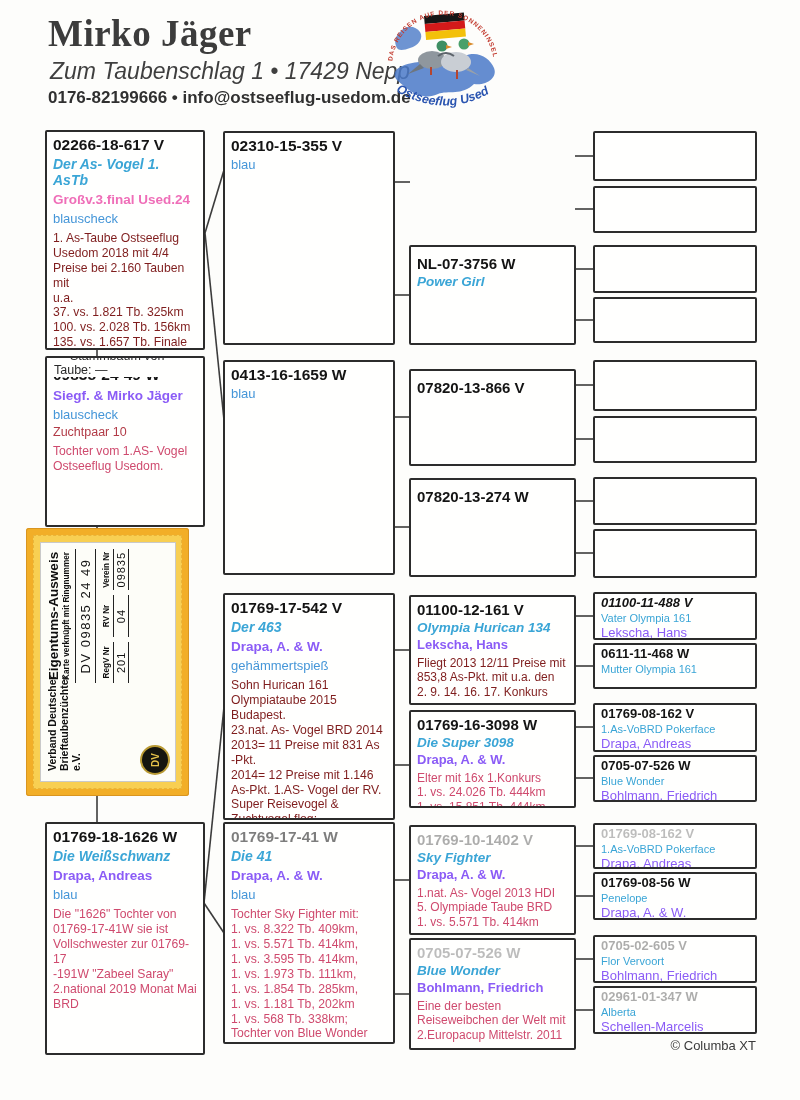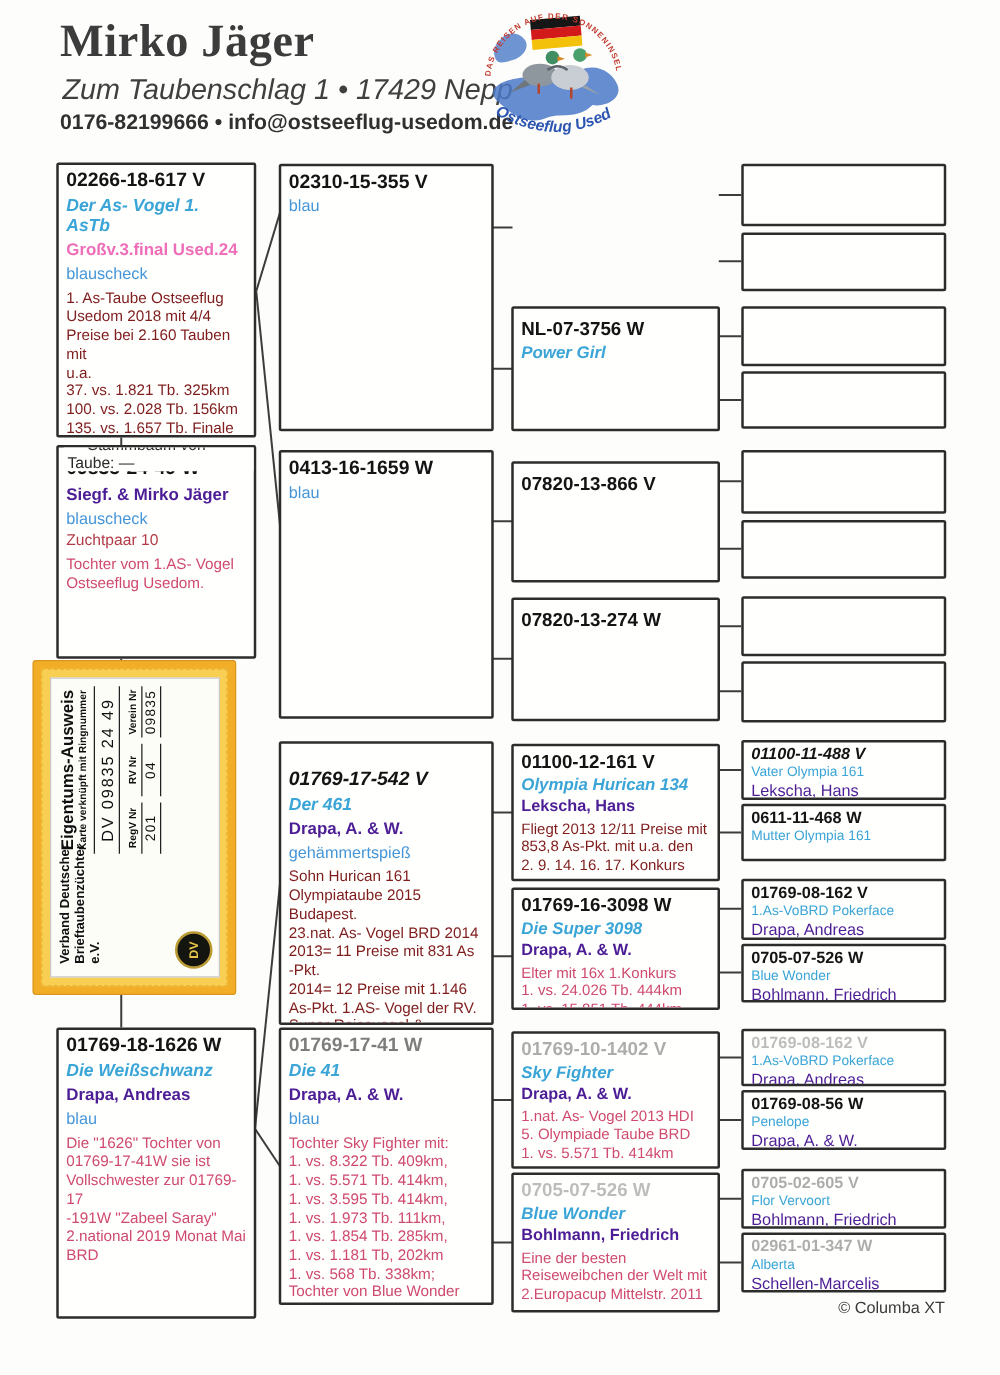--- a/index.html
+++ b/index.html
@@ -13,25 +13,25 @@
   
   .owner-name{position:absolute;left:48px;top:12px;font-family:"Liberation Serif",serif;
     font-weight:bold;font-size:37px;color:#3c3c3c;letter-spacing:.5px;}
   .owner-address{position:absolute;left:50px;top:58px;font-style:italic;font-size:23px;color:#3f3f3f;}
   .owner-contact{position:absolute;left:48px;top:88px;font-weight:bold;font-size:17px;color:#303030;}
 
   
   .pbox{position:absolute;background:#fffffe;border:2px solid #2c2c2c;border-radius:2px;
     box-sizing:border-box;padding:4px 6px;overflow:hidden;z-index:2;}
   .ring{font-weight:bold;font-size:15.5px;color:#141414;line-height:1.15;}
-  .ring.ital{font-style:italic;margin-top:16px;}
+  .ring.ital{}
   .fade55{opacity:.55;} .fade35{opacity:.35;} .fade25{opacity:.28;}
   .bname{color:#3aa5d6;font-weight:bold;font-style:italic;font-size:14px;margin-top:2px;line-height:1.15;}
   .award{color:#ef6eb8;font-weight:bold;font-size:13.5px;margin-top:4px;}
-  .breeder{color:#4c1d95;font-weight:bold;font-size:13.5px;margin-top:4px;line-height:1.15;}
+  .breeder{color:#8b5cf6;font-weight:bold;font-size:13.5px;margin-top:4px;line-height:1.15;}
   .colorline{color:#4596d8;font-size:13px;margin-top:4px;}
   .pairline{color:#b23b47;font-size:12.5px;margin-top:3px;}
   .note{color:#7f1d1d;font-size:12.2px;line-height:1.22;margin-top:5px;white-space:pre-line;}
   .note.rose{color:#cf4a6e;}
   .legend{position:absolute;top:-9px;left:4px;background:#fffffe;padding:0 3px;font-size:12.5px;color:#2a2a2a;}
   .legend::before{content:"— ";} .legend::after{content:" —";}
 
   
   .g3 .ring{font-size:15px;} .g3 .bname{font-size:13.5px;} .g3 .breeder{font-size:13px;margin-top:2px;}
   .g3 .note{font-size:12px;margin-top:3px;}
@@ -195,21 +195,21 @@
   <div class="pbox" style="left:223px;top:131px;width:172px;height:214px">
     <div class="ring">02310-15-355 V</div>
     <div class="colorline" style="margin-top:2px">blau</div>
   </div>
   <div class="pbox" style="left:223px;top:360px;width:172px;height:215px">
     <div class="ring">0413-16-1659 W</div>
     <div class="colorline" style="margin-top:2px">blau</div>
   </div>
   <div class="pbox" style="left:223px;top:593px;width:172px;height:227px">
     <div class="ring ital">01769-17-542 V</div>
-    <div class="bname">Der 461</div>
+    <div class="bname">Der 463</div>
     <div class="breeder">Drapa, A. &amp; W.</div>
     <div class="colorline">gehämmertspieß</div>
     <div class="note">Sohn Hurican 161
 Olympiataube 2015
 Budapest.
 23.nat. As- Vogel BRD 2014
 2013= 11 Preise mit 831 As
 -Pkt.
 2014= 12 Preise mit 1.146
 As-Pkt. 1.AS- Vogel der RV.

